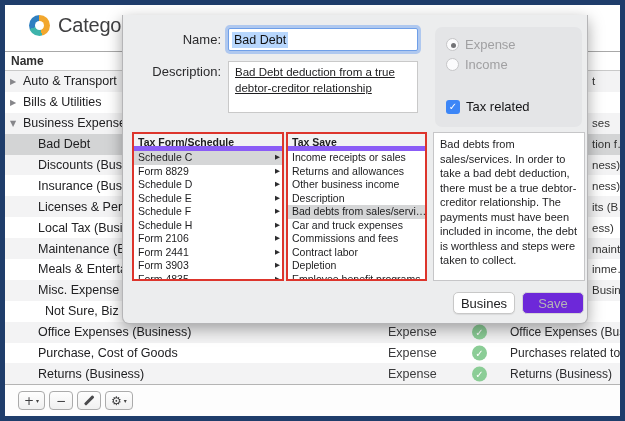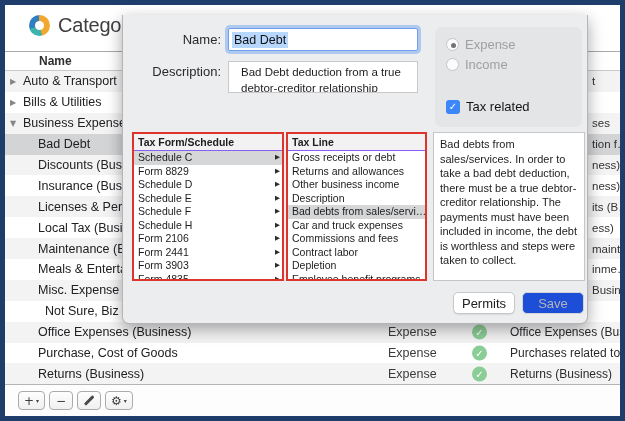--- a/index.html
+++ b/index.html
@@ -7,21 +7,21 @@
   .frame{position:relative;width:625px;height:421px;border:5px solid #1f3d6b;background:#fff;overflow:hidden;}
   
   .titlebar{position:absolute;top:9px;left:24px;display:flex;align-items:center;gap:8px;z-index:1;}
   .donut{width:21px;height:21px;border-radius:50%;position:relative;
          background:conic-gradient(#f2a72e 0 165deg,#3db3ab 165deg 250deg,#2f7fc0 250deg 360deg);}
   .donut::after{content:"";position:absolute;inset:6px;background:#fff;border-radius:50%;}
   .title{font-size:20px;color:#3f3f41;letter-spacing:-0.2px;white-space:nowrap;}
   
   .thead{position:absolute;top:46px;left:0;right:0;height:20px;background:#fff;
          border-top:1px solid #a8a8a8;border-bottom:1px solid #c9c9c9;z-index:1;}
-  .thname{position:absolute;left:6px;top:50%;transform:translateY(-50%);font-size:12px;font-weight:bold;color:#2f2f2f;margin-left:28px;}
+  .thname{position:absolute;left:6px;top:50%;transform:translateY(-50%);font-size:12px;font-weight:bold;color:#2f2f2f;}
   
   .rows{position:absolute;top:66px;left:0;right:0;z-index:1;}
   .row{position:relative;height:20.9px;background:#fff;}
   .row.alt{background:#f3f3f4;}
   .row.sel{background:#d3d4d5;}
   .disc{position:absolute;left:5px;top:50%;transform:translateY(-50%);font-size:8px;color:#86868a;font-family:"DejaVu Sans",sans-serif;}
   .rname{position:absolute;top:50%;transform:translateY(-50%);font-size:12.5px;color:#212123;white-space:nowrap;}
   .rtype{position:absolute;left:383px;top:50%;transform:translateY(-50%);font-size:12.5px;color:#3a3a3c;}
   .rcheck{position:absolute;left:467px;top:50%;transform:translateY(-50%);width:15px;height:15px;border-radius:50%;
           background:#8bcd96;color:#fff;font-size:10px;line-height:15px;text-align:center;font-weight:bold;font-family:"DejaVu Sans",sans-serif;}
@@ -38,46 +38,46 @@
   .pencil{display:inline-block;width:12px;height:2.5px;background:#4a4a4c;border-radius:1px;transform:rotate(-45deg);}
   
   .sheet{position:absolute;left:117px;top:10px;width:466px;height:309px;background:#ecedee;
          border:1px solid #b5b5b7;border-top:none;border-radius:0 0 7px 7px;
          box-shadow:0 5px 16px rgba(0,0,0,.35);z-index:5;}
   .flabel{position:absolute;left:0;width:98px;text-align:right;font-size:13px;color:#2a2a2c;}
   .ninput{position:absolute;left:105px;top:13px;width:190px;height:23px;background:#fff;
           border:1px solid #6f9fe8;border-radius:2px;box-shadow:0 0 0 3px rgba(125,170,240,.55);
           display:flex;align-items:center;padding:0 3px;}
   .nsel{background:#b8d7fd;font-size:12.5px;color:#111;padding:1px 2px;white-space:nowrap;}
-  .dbox{position:absolute;left:105px;top:46px;width:190px;height:32px;background:#fff;border:1px solid #c9c9c9;
-        font-size:11.5px;line-height:1.35;color:#1d1d1f;padding:3px 12px;overflow:hidden;}
+  .dbox{position:absolute;left:105px;top:46px;width:190px;height:52px;background:#fff;border:1px solid #c9c9c9;
+        font-size:11.5px;line-height:1.35;color:#1d1d1f;padding:3px 6px;overflow:hidden;text-decoration:underline;}
   .panel{position:absolute;left:312px;top:12px;width:147px;height:100px;background:#e4e5e7;border-radius:7px;}
   .radrow{position:absolute;left:11px;display:flex;align-items:center;gap:6px;}
   .radcirc{width:13px;height:13px;border-radius:50%;background:#fbfbfc;border:1px solid #c6c6c8;position:relative;flex:0 0 auto;}
   .radcirc.on::after{content:"";position:absolute;left:3.5px;top:3.5px;width:5px;height:5px;border-radius:50%;background:#737376;}
   .radlbl{font-size:13px;color:#a0a0a2;}
   .cbrow{position:absolute;left:11px;top:72px;display:flex;align-items:center;gap:6px;}
   .cbox{width:14px;height:14px;border-radius:3px;background:#3c86f7;color:#fff;font-size:10px;font-weight:bold;
         line-height:14px;text-align:center;font-family:"DejaVu Sans",sans-serif;flex:0 0 auto;}
   .cblbl{font-size:13px;color:#151517;}
   .redbox{position:absolute;top:117px;height:149px;border:2px solid #dd352c;background:#fff;overflow:hidden;}
   .box1{left:9px;width:152px;}
   .box2{left:163px;width:141px;}
   .lhead{height:17px;line-height:17px;font-size:10.5px;font-weight:bold;color:#1d1d1f;
-         background:#f2f2f3;border-bottom:1px solid #8b5cf6;padding-left:4px;}
+         background:#f2f2f3;border-bottom:5px solid #8b5cf6;padding-left:4px;}
   .litem{position:relative;height:13.5px;line-height:13.5px;font-size:10.5px;color:#1c1c1e;
          padding-left:4px;white-space:nowrap;overflow:hidden;background:#fff;}
   .litem.sel{background:#d5d6d7;}
   .larrow{position:absolute;right:2px;top:0;font-size:6.5px;color:#2d2d2f;font-family:"DejaVu Sans",sans-serif;}
   .taxdesc{position:absolute;left:310px;top:117px;width:152px;height:149px;background:#fff;border:1px solid #c6c6c8;
            font-size:11px;line-height:14.5px;color:#1d1d1f;padding:4px 6px;overflow:hidden;}
   .btn{position:absolute;top:277px;height:22px;width:62px;border-radius:5px;font-size:13px;
        display:flex;align-items:center;justify-content:center;}
   .cancel{left:330px;background:#fff;border:1px solid #c8c8c8;color:#202022;box-shadow:0 1px 1px rgba(0,0,0,.08);}
-  .save{left:399px;background:#1d4ed8;border:1px solid #d4d4d6;color:#b4b4b6;}
+  .save{left:399px;background:#6d28d9;border:1px solid #d4d4d6;color:#b4b4b6;}
 </style>
 </head>
 <body>
 
 <div class="frame">
 
   <div class="titlebar">
     <span class="donut"></span>
     <span class="title">Categori</span>
   </div>
@@ -207,32 +207,32 @@
         <div class="litem"><span>Schedule D</span><span class="larrow">▶</span></div>
         <div class="litem"><span>Schedule E</span><span class="larrow">▶</span></div>
         <div class="litem"><span>Schedule F</span><span class="larrow">▶</span></div>
         <div class="litem"><span>Schedule H</span><span class="larrow">▶</span></div>
         <div class="litem"><span>Form 2106</span><span class="larrow">▶</span></div>
         <div class="litem"><span>Form 2441</span><span class="larrow">▶</span></div>
         <div class="litem"><span>Form 3903</span><span class="larrow">▶</span></div>
         <div class="litem"><span>Form 4835</span><span class="larrow">▶</span></div>
       </div>
     <div class="redbox box2" id="taxLineBox">
-        <div class="lhead">Tax Line</div>
-        <div class="litem"><span>Gross receipts or debt</span></div>
+        <div class="lhead">Tax Save</div>
+        <div class="litem"><span>Income receipts or sales</span></div>
         <div class="litem"><span>Returns and allowances</span></div>
         <div class="litem"><span>Other business income</span></div>
         <div class="litem"><span>Description</span></div>
         <div class="litem sel"><span>Bad debts from sales/servi…</span></div>
         <div class="litem"><span>Car and truck expenses</span></div>
         <div class="litem"><span>Commissions and fees</span></div>
         <div class="litem"><span>Contract labor</span></div>
         <div class="litem"><span>Depletion</span></div>
         <div class="litem"><span>Employee benefit programs</span></div>
       </div>
 
     <div class="taxdesc">Bad debts from sales/services.  In order to take a bad debt deduction, there must be a true debtor-creditor relationship.  The payments must have been included in income, the debt is worthless and steps were taken to collect.</div>
 
-    <div class="btn cancel">Permits</div>
+    <div class="btn cancel">Busines</div>
     <div class="btn save">Save</div>
   </div>
 
 </div>
 
 </body></html>

